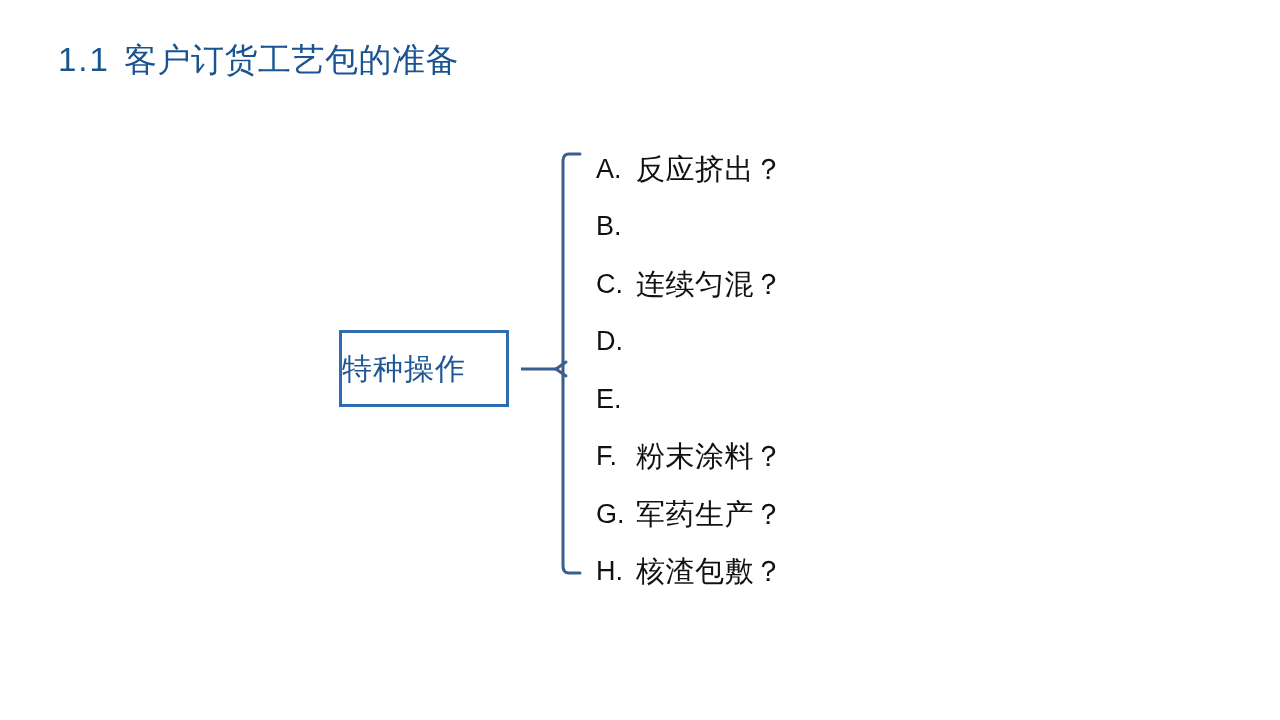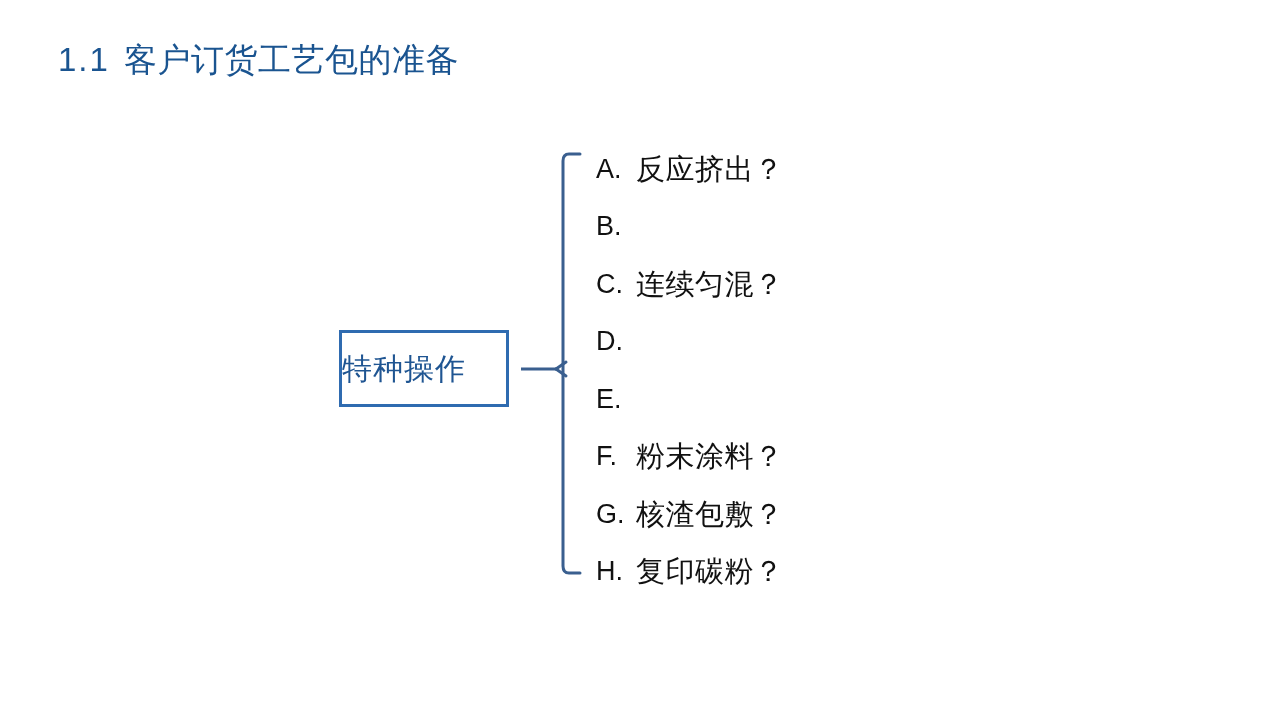--- a/index.html
+++ b/index.html
@@ -155,22 +155,22 @@
       </div>
       <div class="branch-item">
         <span class="branch-key">E.</span>
       </div>
       <div class="branch-item">
         <span class="branch-key">F.</span>
         <span class="branch-text">粉末涂料？</span>
       </div>
       <div class="branch-item">
         <span class="branch-key">G.</span>
-        <span class="branch-text">核渣包敷？</span>
+        <span class="branch-text">军药生产？</span>
       </div>
       <div class="branch-item">
         <span class="branch-key">H.</span>
-        <span class="branch-text">复印碳粉？</span>
+        <span class="branch-text">核渣包敷？</span>
       </div>
     </div>
 
   </div>
 </div>
 
 </body></html>

